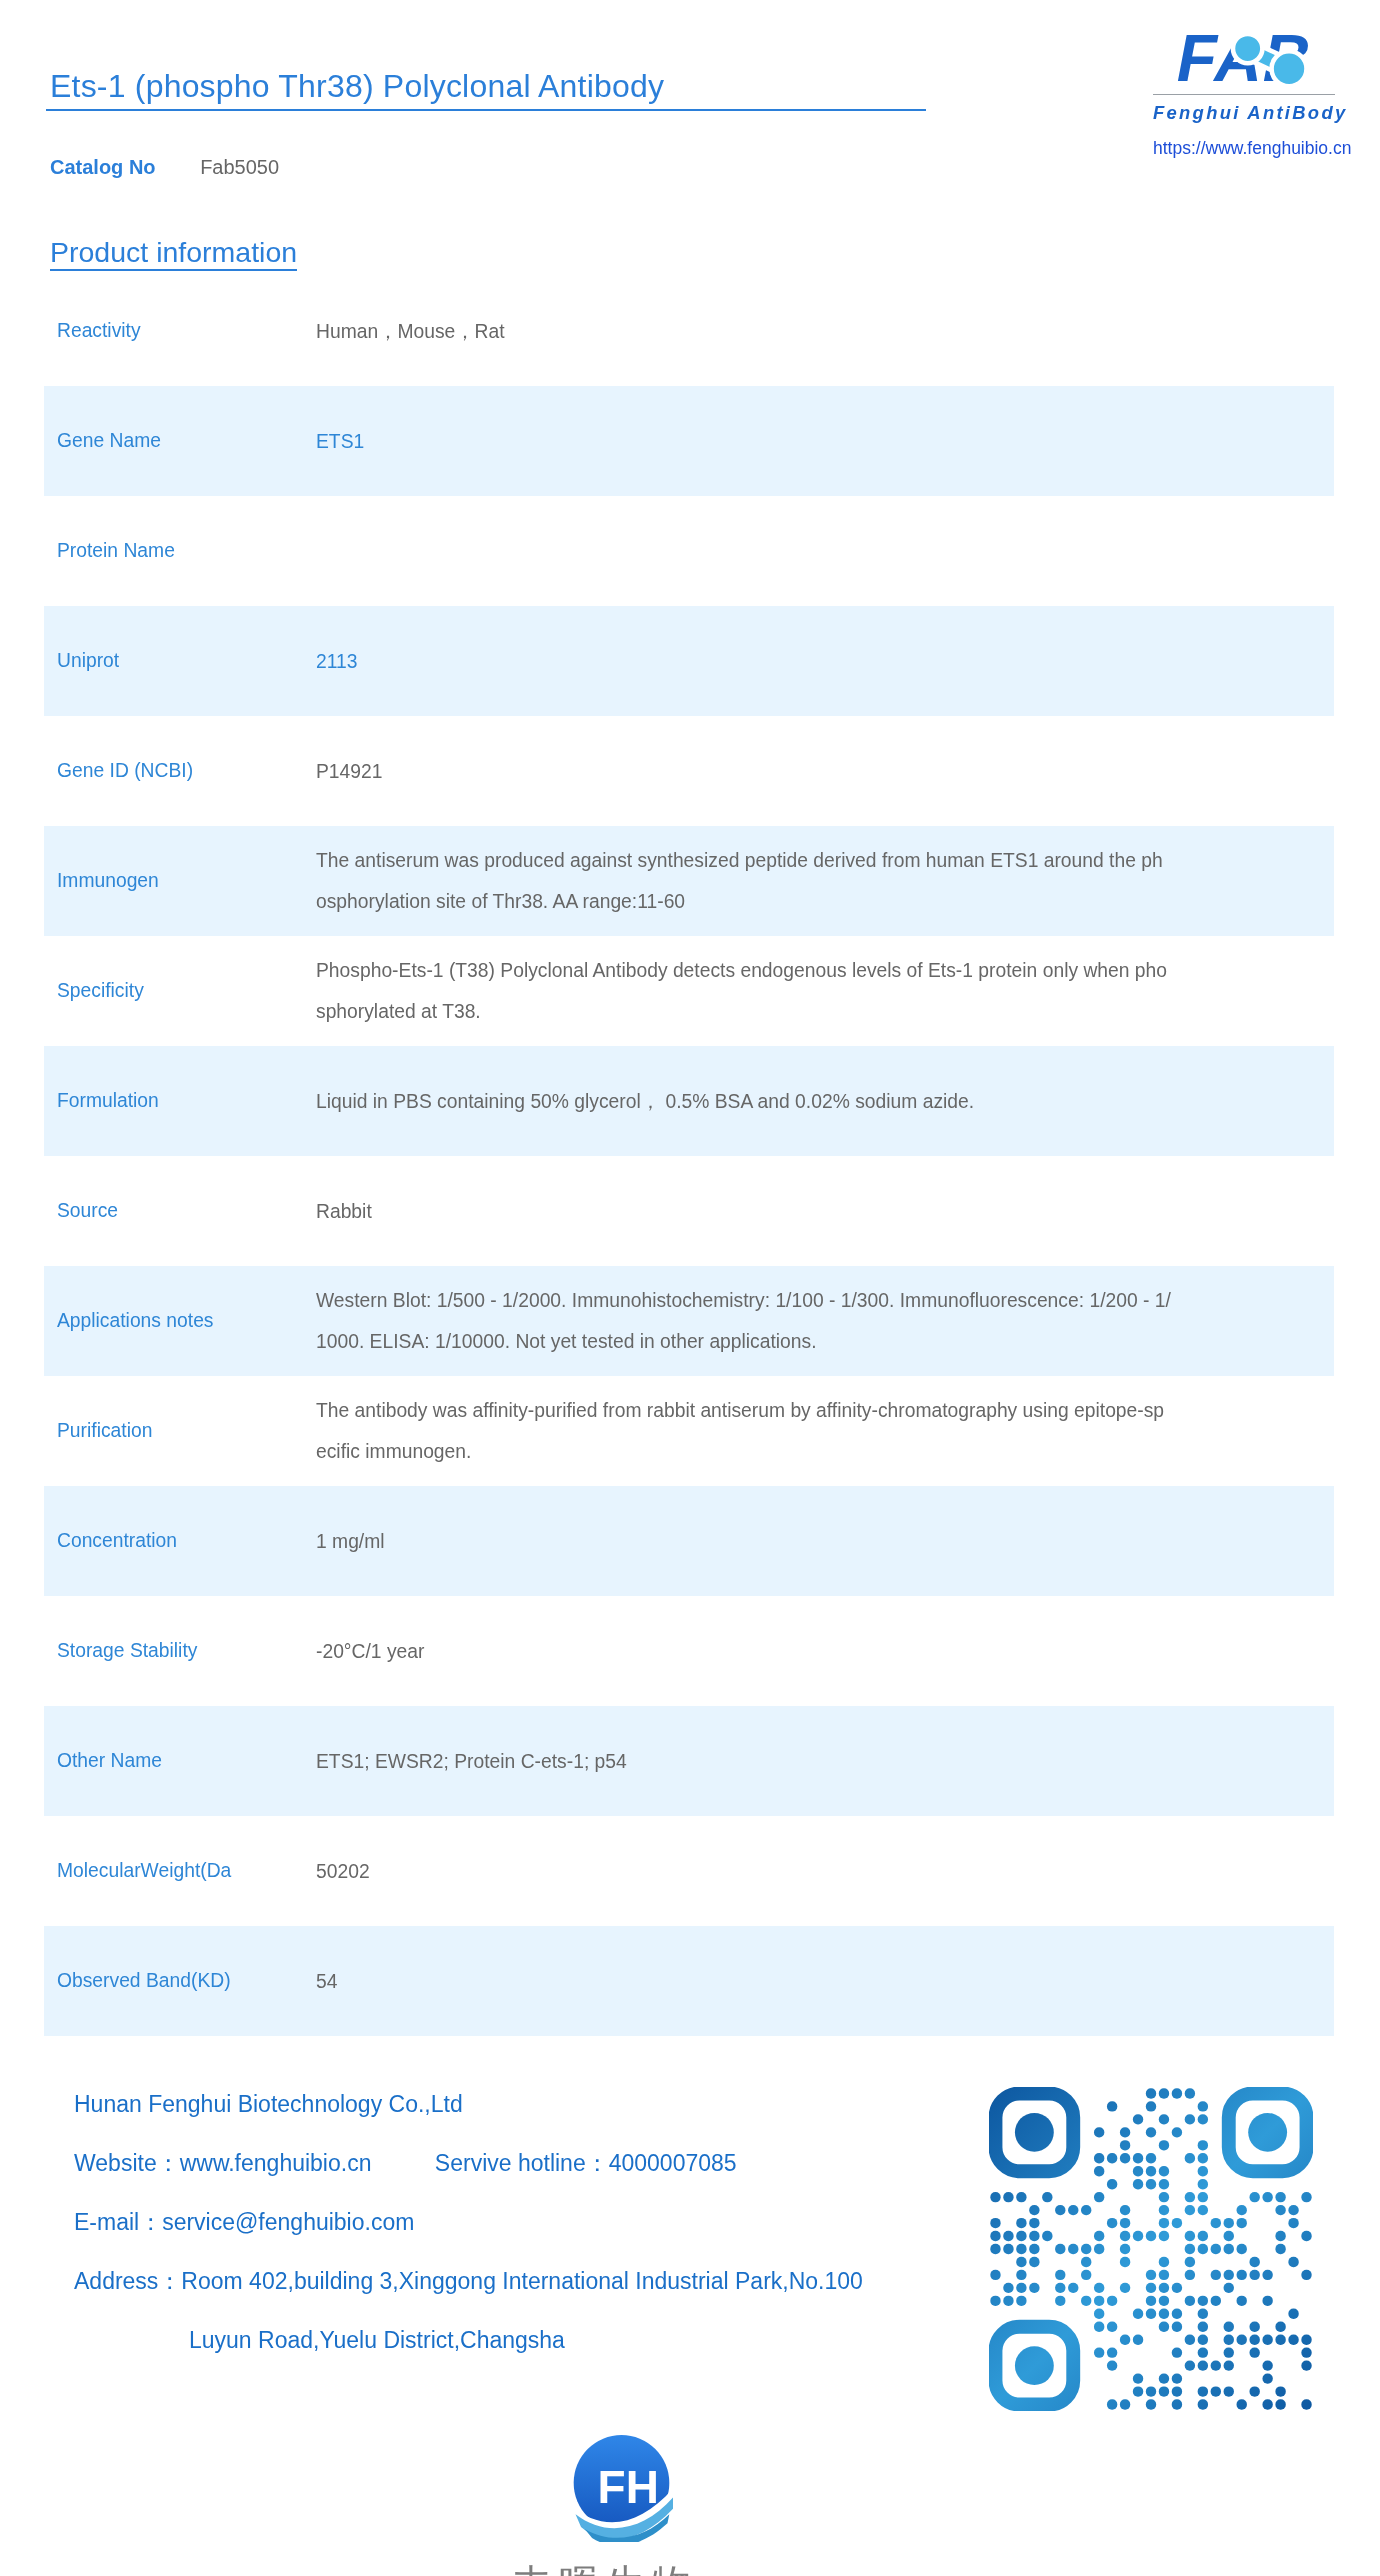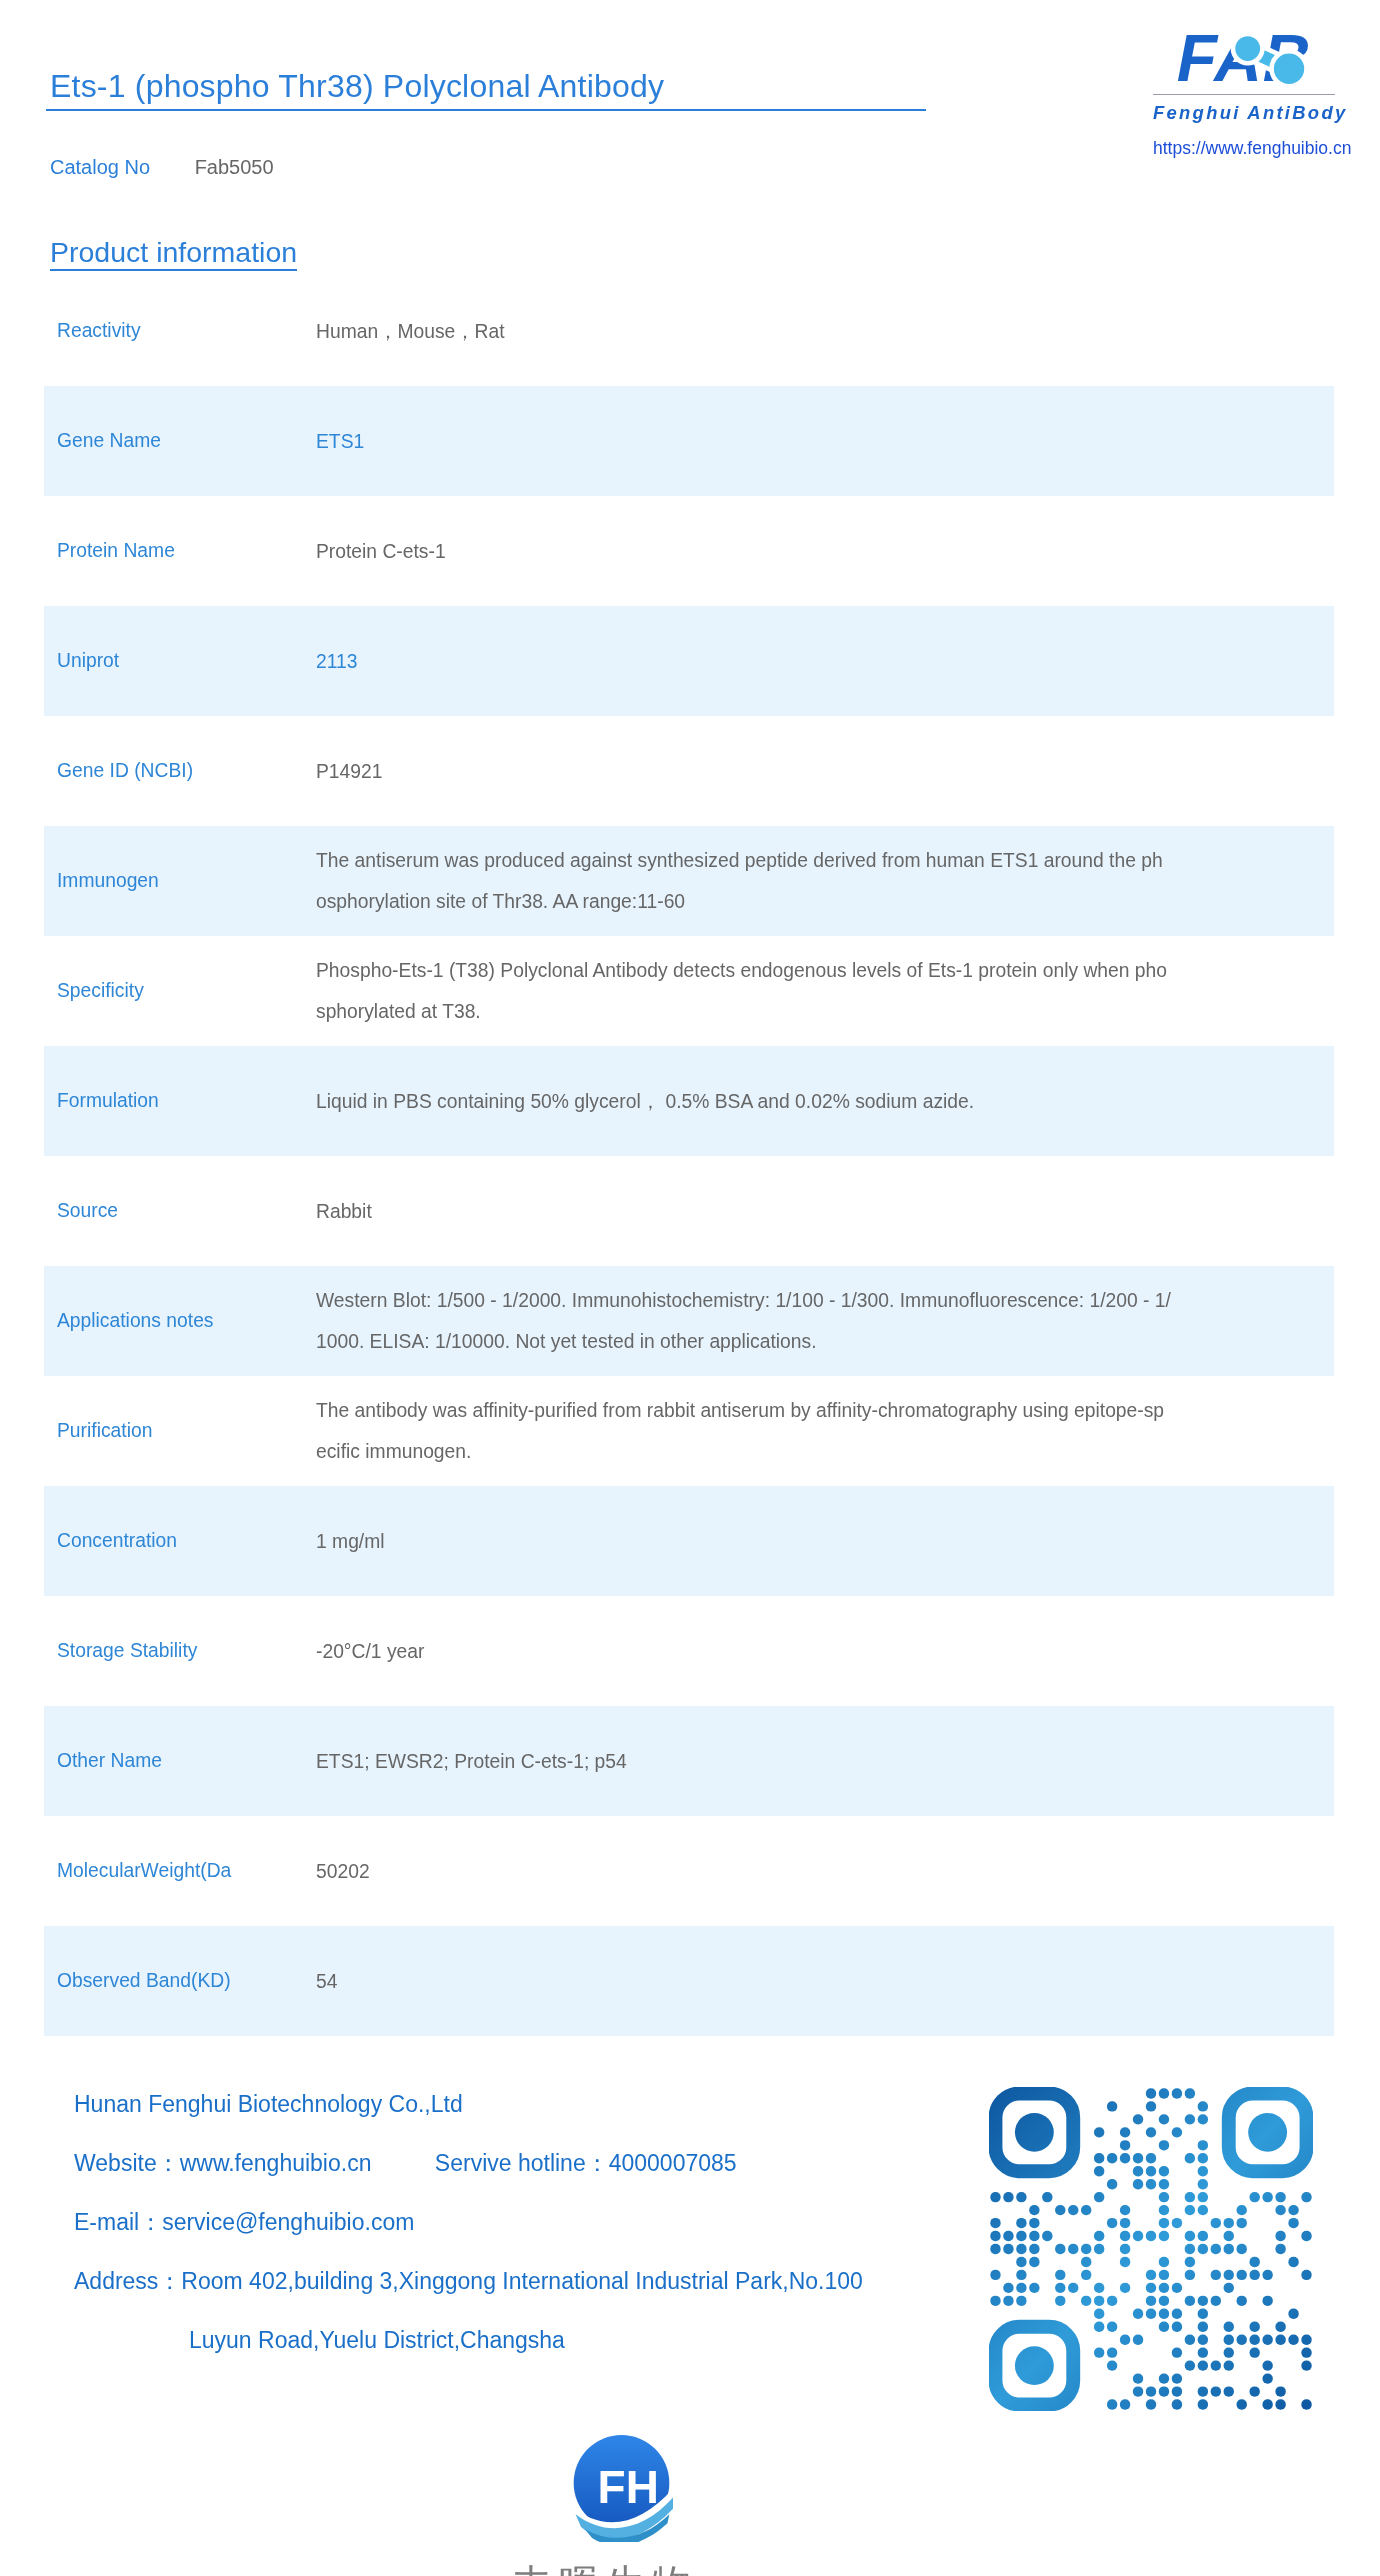--- a/index.html
+++ b/index.html
@@ -14,21 +14,21 @@
   .logo-block{position:absolute;left:1153px;top:31px;width:182px;text-align:center;}
   .fab-wordmark{position:relative;height:59px;font-size:66px;line-height:55px;font-weight:bold;
                 font-style:italic;color:#1a63c8;letter-spacing:0.9px;}
   .fab-dots{position:absolute;left:0;top:0;width:182px;height:59px;pointer-events:none;}
   .logo-divider{margin-top:3.7px;height:1.8px;background:#9aa0a6;}
   .logo-tagline{margin-top:6.4px;font-size:18.4px;font-weight:bold;font-style:italic;color:#1a63c8;
                 letter-spacing:2.3px;white-space:nowrap;}
   .logo-url{margin-top:14px;font-size:17.5px;color:#1d4ed8;white-space:nowrap;}
 
   .catalog-row{position:absolute;left:50px;top:156px;font-size:20px;}
-  .catalog-label{color:#2b7fd9;}
+  .catalog-label{color:#2b7fd9;font-weight:bold;}
   .catalog-value{color:#666;margin-left:39px;}
 
   
   .section-heading{position:absolute;left:50px;top:236px;font-size:28.5px;color:#2b7fd9;
                    padding-bottom:0;border-bottom:2.8px solid #2b7fd9;}
 
   
   .ptable{position:absolute;left:44px;top:276px;width:1290px;}
   .trow{display:flex;align-items:center;min-height:110px;padding-left:13px;box-sizing:border-box;}
   .trow.alt{background:#e7f4fe;}
@@ -87,21 +87,20 @@
       <div class="trow">
         <div class="tlabel">Reactivity</div>
         <div class="tvalue">Human，Mouse，Rat</div>
       </div>
       <div class="trow alt">
         <div class="tlabel">Gene Name</div>
         <div class="tvalue link">ETS1</div>
       </div>
       <div class="trow">
         <div class="tlabel">Protein Name</div>
-        <div class="tvalue">Protein C-ets-1</div>
       </div>
       <div class="trow alt">
         <div class="tlabel">Uniprot</div>
         <div class="tvalue link">2113</div>
       </div>
       <div class="trow">
         <div class="tlabel">Gene ID (NCBI)</div>
         <div class="tvalue">P14921</div>
       </div>
       <div class="trow alt">

